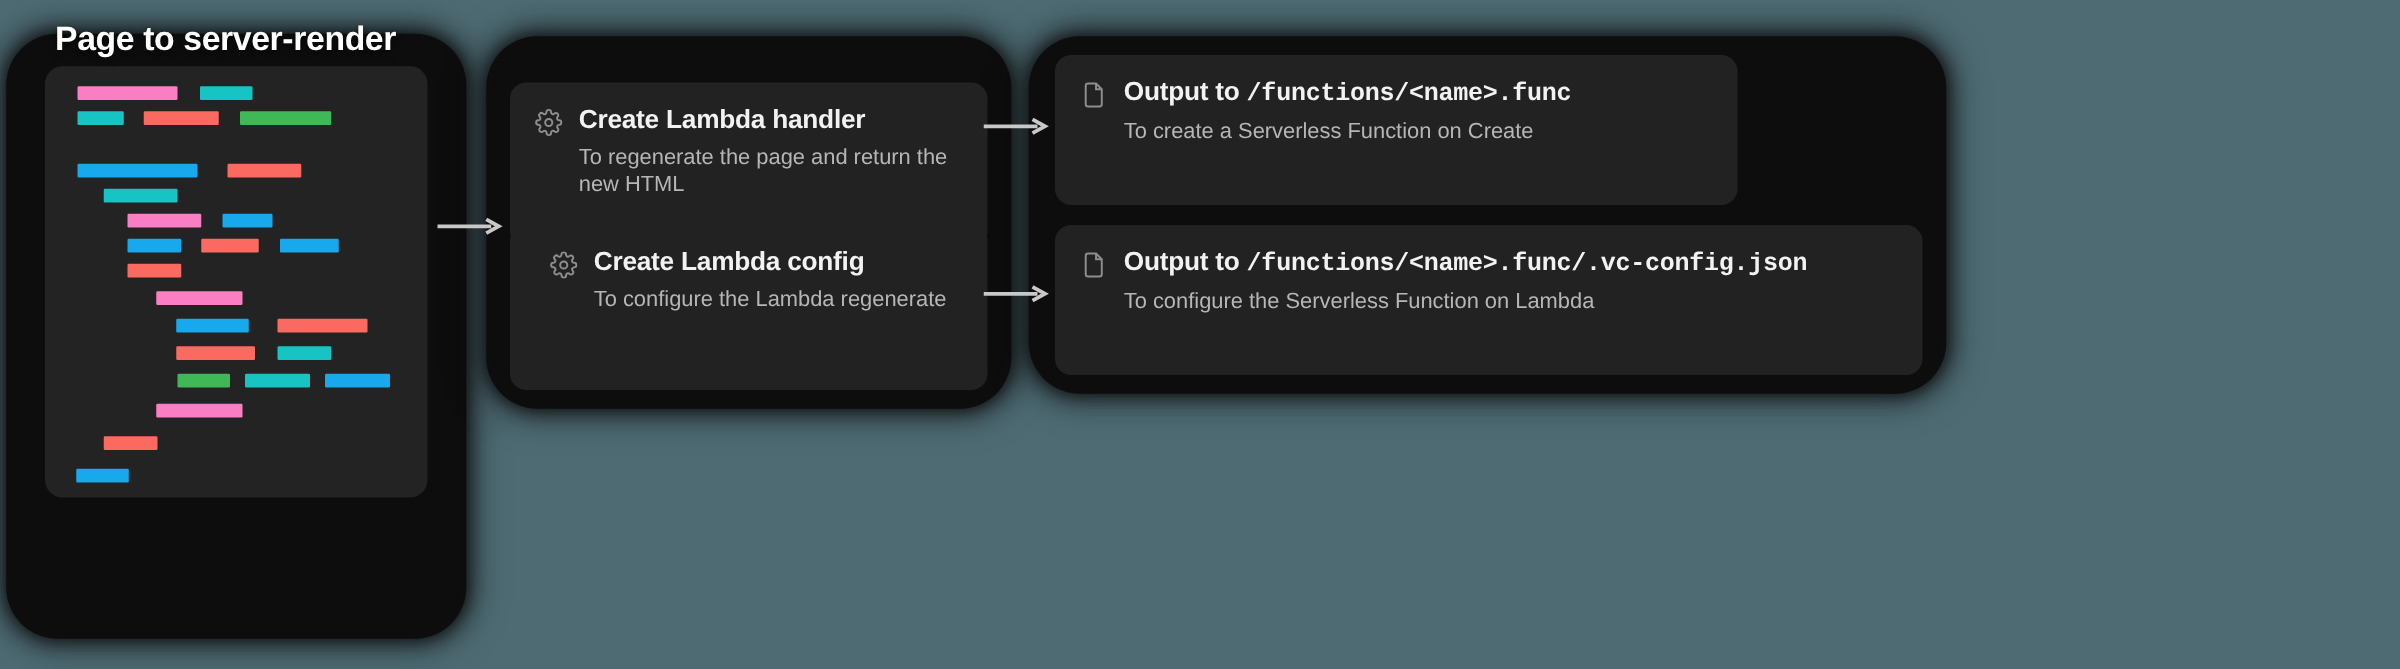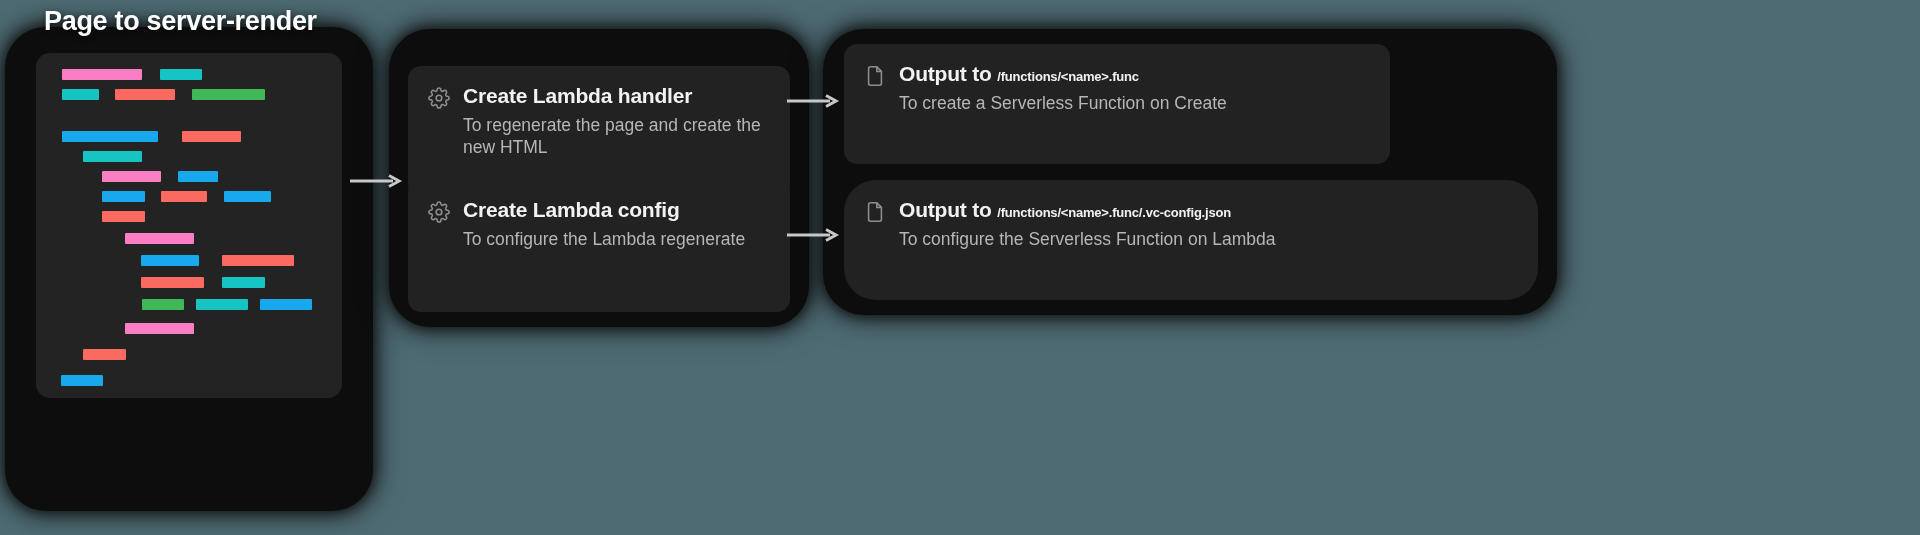--- a/index.html
+++ b/index.html
@@ -13,21 +13,21 @@
     width: 1920px;
     height: 535px;
     background: #4e6b73;
     overflow: hidden;
   }
 
   
   #diagram-title {
     position: absolute;
     left: 44px;
-    top: 6px;
+    top: 16px;
     font-size: 27px;
     font-weight: bold;
     color: #ffffff;
     letter-spacing: -0.3px;
     z-index: 40;
     white-space: nowrap;
     text-shadow: 0 2px 6px rgba(0,0,0,0.55);
   }
 
   
@@ -126,32 +126,32 @@
     letter-spacing: -0.2px;
   }
   .card-sub {
     margin-top: 5px;
     font-size: 17.5px;
     color: #b6b6b6;
     line-height: 1.26;
     font-weight: normal;
   }
   .mono {
-    font-family: Liberation Sans, sans-serif;
-    font-size: 13px;
+    font-family: Liberation Mono, monospace;
+    font-size: 20px;
     letter-spacing: -0.2px;
   }
 
   
   #card-step-handler { left: 408px; top: 44px;  width: 382px; height: 132px; margin-top: 22px; }
-  #card-step-config  { left: 408px; top: 180px; width: 382px; height: 132px; }
+  #card-step-config  { left: 408px; top: 180px; width: 382px; height: 132px; padding-left: 12px; }
 
   
   #card-out-func   { left: 844px; top: 44px;  width: 546px; height: 120px; }
-  #card-out-config { left: 844px; top: 180px; width: 694px; height: 120px; border-radius: 32px; }
+  #card-out-config { left: 844px; top: 180px; width: 694px; height: 120px; }
 
   
   .arrow {
     position: absolute;
     z-index: 30;
     height: 14px;
   }
   .arrow svg { display: block; }
   #arrow-code-to-steps  { left: 349px; top: 174px; width: 56px; }
   #arrow-handler-to-out { left: 786px; top: 94px;  width: 56px; }
@@ -197,21 +197,21 @@
   <div class="card" id="card-step-handler">
     <div class="card-inner">
       <span class="card-icon">
         <svg width="22" height="22" viewBox="0 0 24 24" fill="none" stroke="#d0d0d0" stroke-width="1.7">
           <circle cx="12" cy="12" r="3.1"></circle>
           <path d="M19.4 15a1.65 1.65 0 0 0 .33 1.82l.06.06a2 2 0 1 1-2.83 2.83l-.06-.06a1.65 1.65 0 0 0-1.82-.33 1.65 1.65 0 0 0-1 1.51V21a2 2 0 1 1-4 0v-.09A1.65 1.65 0 0 0 9 19.4a1.65 1.65 0 0 0-1.82.33l-.06.06a2 2 0 1 1-2.83-2.83l.06-.06A1.65 1.65 0 0 0 4.6 15a1.65 1.65 0 0 0-1.51-1H3a2 2 0 1 1 0-4h.09A1.65 1.65 0 0 0 4.6 9a1.65 1.65 0 0 0-.33-1.82l-.06-.06a2 2 0 1 1 2.83-2.83l.06.06A1.65 1.65 0 0 0 9 4.6a1.65 1.65 0 0 0 1-1.51V3a2 2 0 1 1 4 0v.09a1.65 1.65 0 0 0 1 1.51 1.65 1.65 0 0 0 1.82-.33l.06-.06a2 2 0 1 1 2.83 2.83l-.06.06A1.65 1.65 0 0 0 19.4 9v.09a1.65 1.65 0 0 0 1.51 1H21a2 2 0 1 1 0 4h-.09a1.65 1.65 0 0 0-1.51 1z"></path>
         </svg>
       </span>
       <div class="card-body">
         <div class="card-title">Create Lambda handler</div>
-        <div class="card-sub">To regenerate the page and create the new HTML</div>
+        <div class="card-sub">To regenerate the page and return the new HTML</div>
       </div>
     </div>
   </div>
 
   <div class="card" id="card-step-config">
     <div class="card-inner">
       <span class="card-icon">
         <svg width="22" height="22" viewBox="0 0 24 24" fill="none" stroke="#d0d0d0" stroke-width="1.7">
           <circle cx="12" cy="12" r="3.1"></circle>
           <path d="M19.4 15a1.65 1.65 0 0 0 .33 1.82l.06.06a2 2 0 1 1-2.83 2.83l-.06-.06a1.65 1.65 0 0 0-1.82-.33 1.65 1.65 0 0 0-1 1.51V21a2 2 0 1 1-4 0v-.09A1.65 1.65 0 0 0 9 19.4a1.65 1.65 0 0 0-1.82.33l-.06.06a2 2 0 1 1-2.83-2.83l.06-.06A1.65 1.65 0 0 0 4.6 15a1.65 1.65 0 0 0-1.51-1H3a2 2 0 1 1 0-4h.09A1.65 1.65 0 0 0 4.6 9a1.65 1.65 0 0 0-.33-1.82l-.06-.06a2 2 0 1 1 2.83-2.83l.06.06A1.65 1.65 0 0 0 9 4.6a1.65 1.65 0 0 0 1-1.51V3a2 2 0 1 1 4 0v.09a1.65 1.65 0 0 0 1 1.51 1.65 1.65 0 0 0 1.82-.33l.06-.06a2 2 0 1 1 2.83 2.83l-.06.06A1.65 1.65 0 0 0 19.4 9v.09a1.65 1.65 0 0 0 1.51 1H21a2 2 0 1 1 0 4h-.09a1.65 1.65 0 0 0-1.51 1z"></path>

